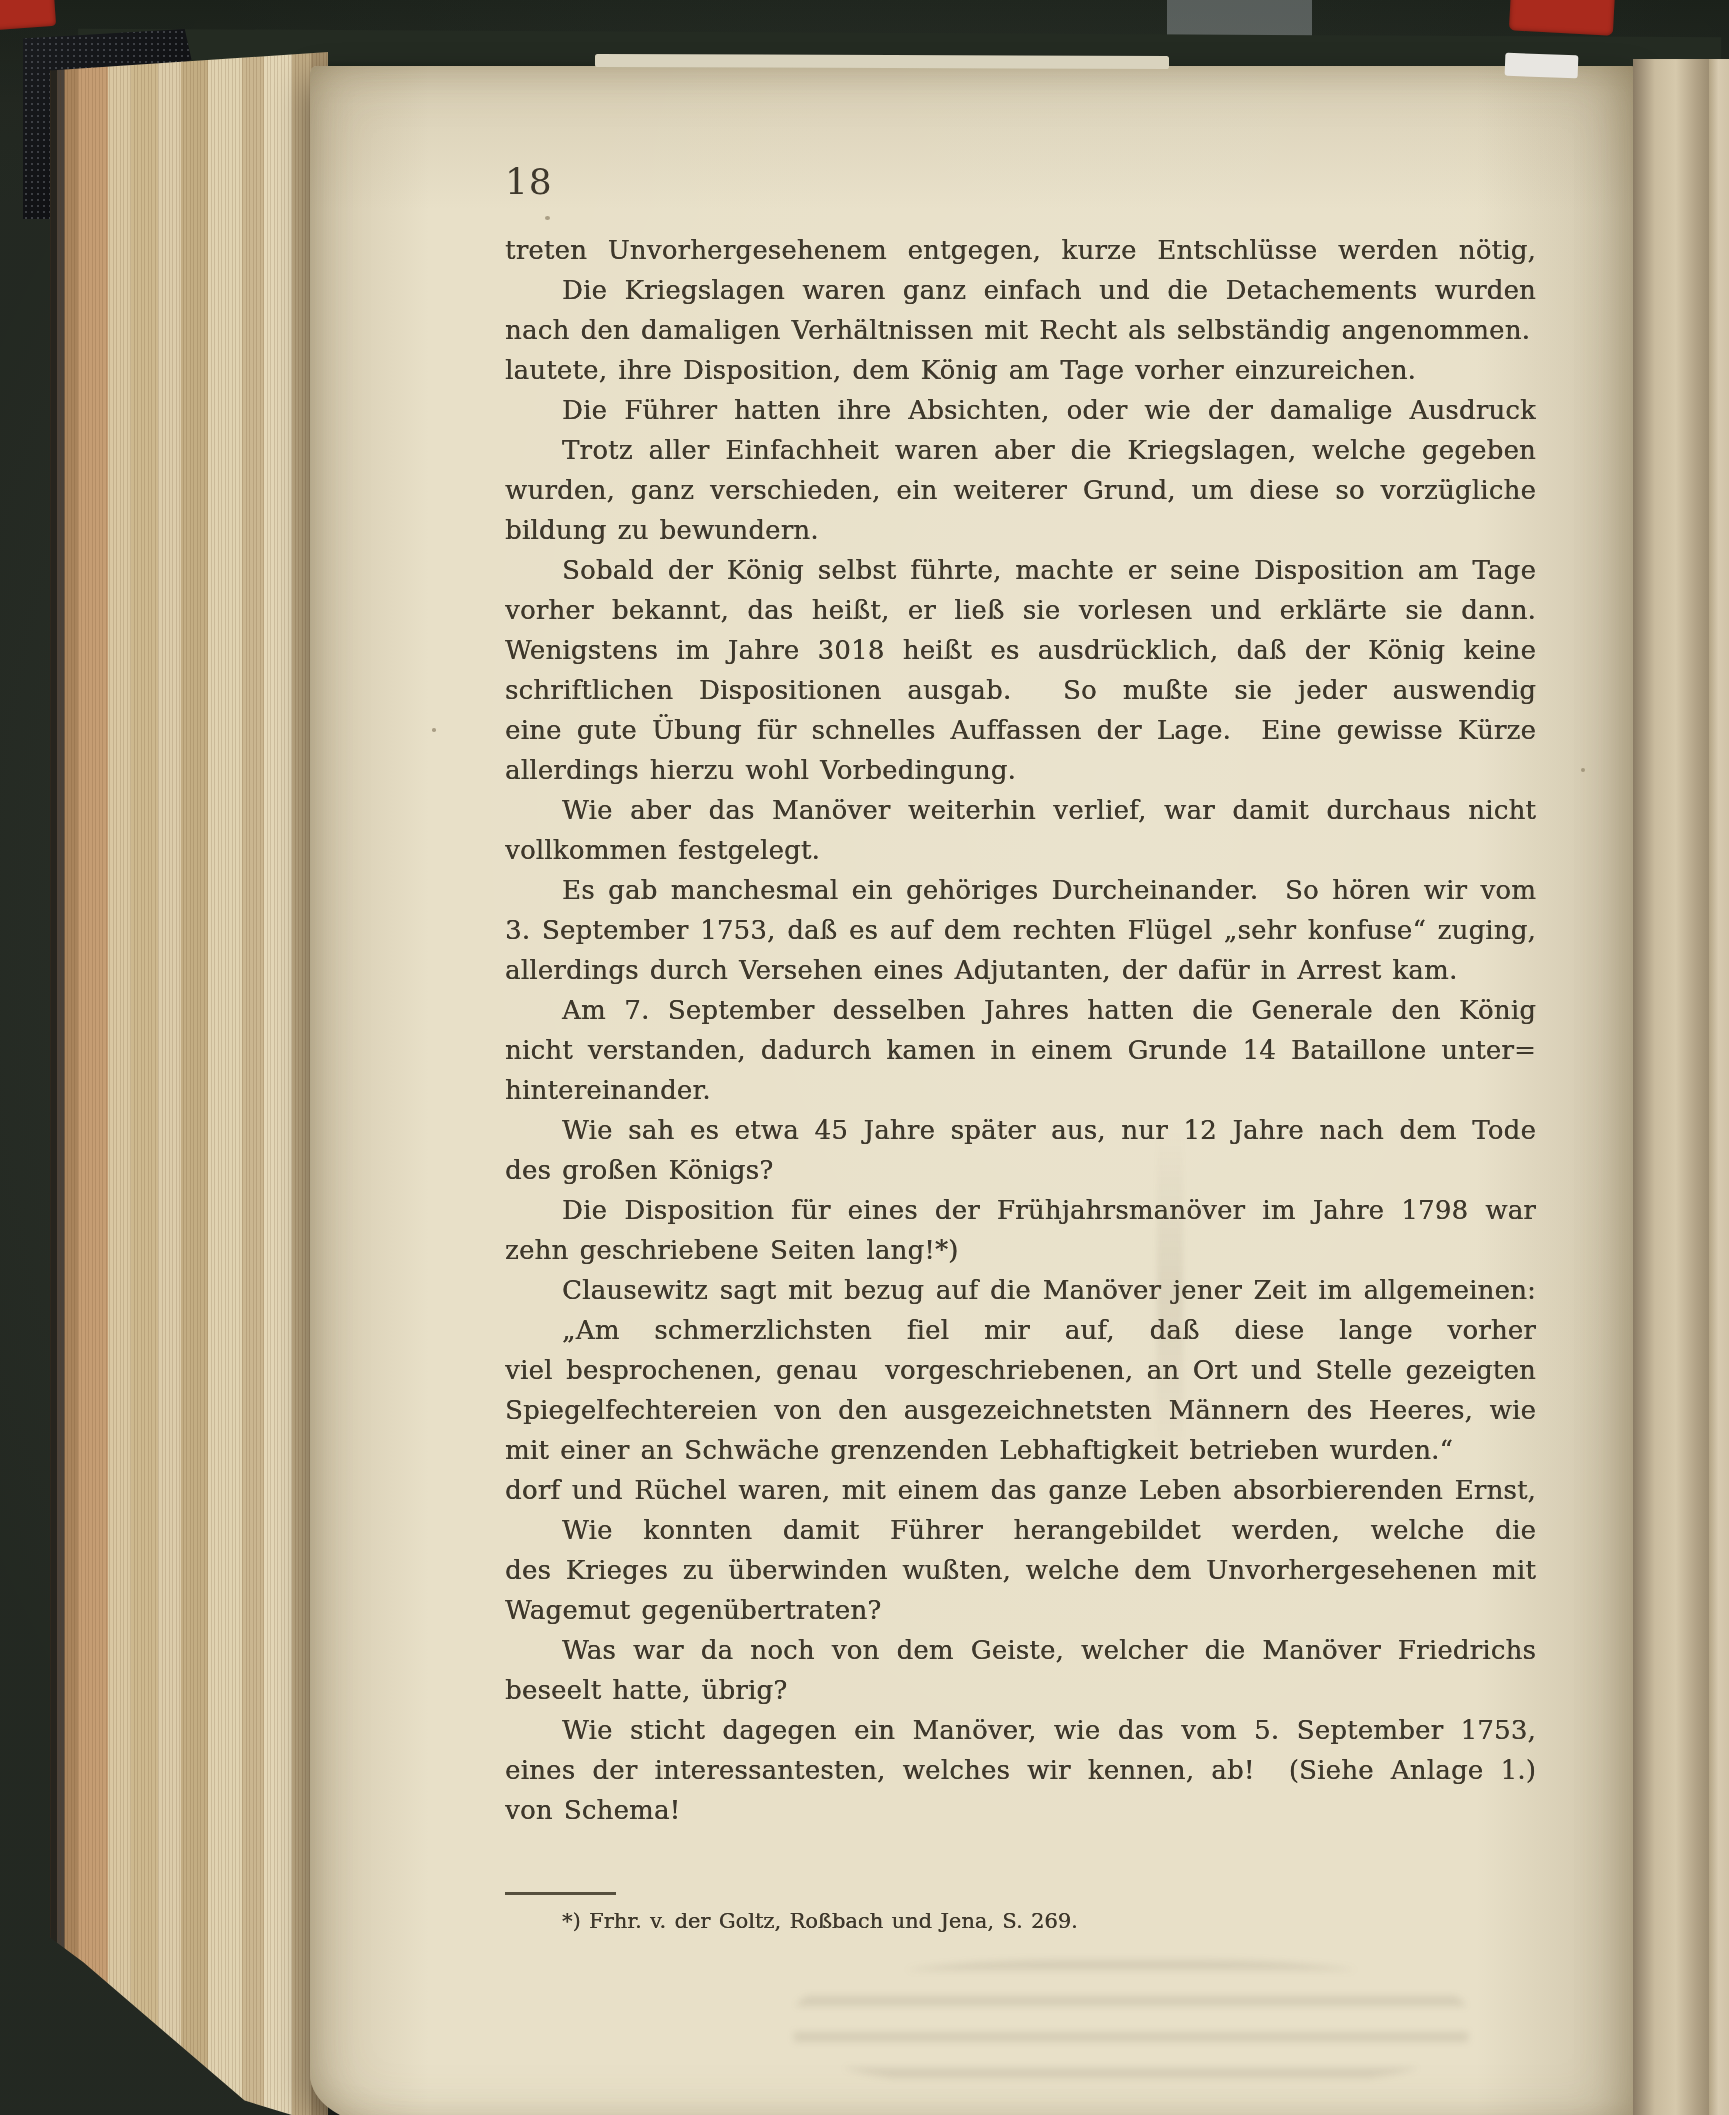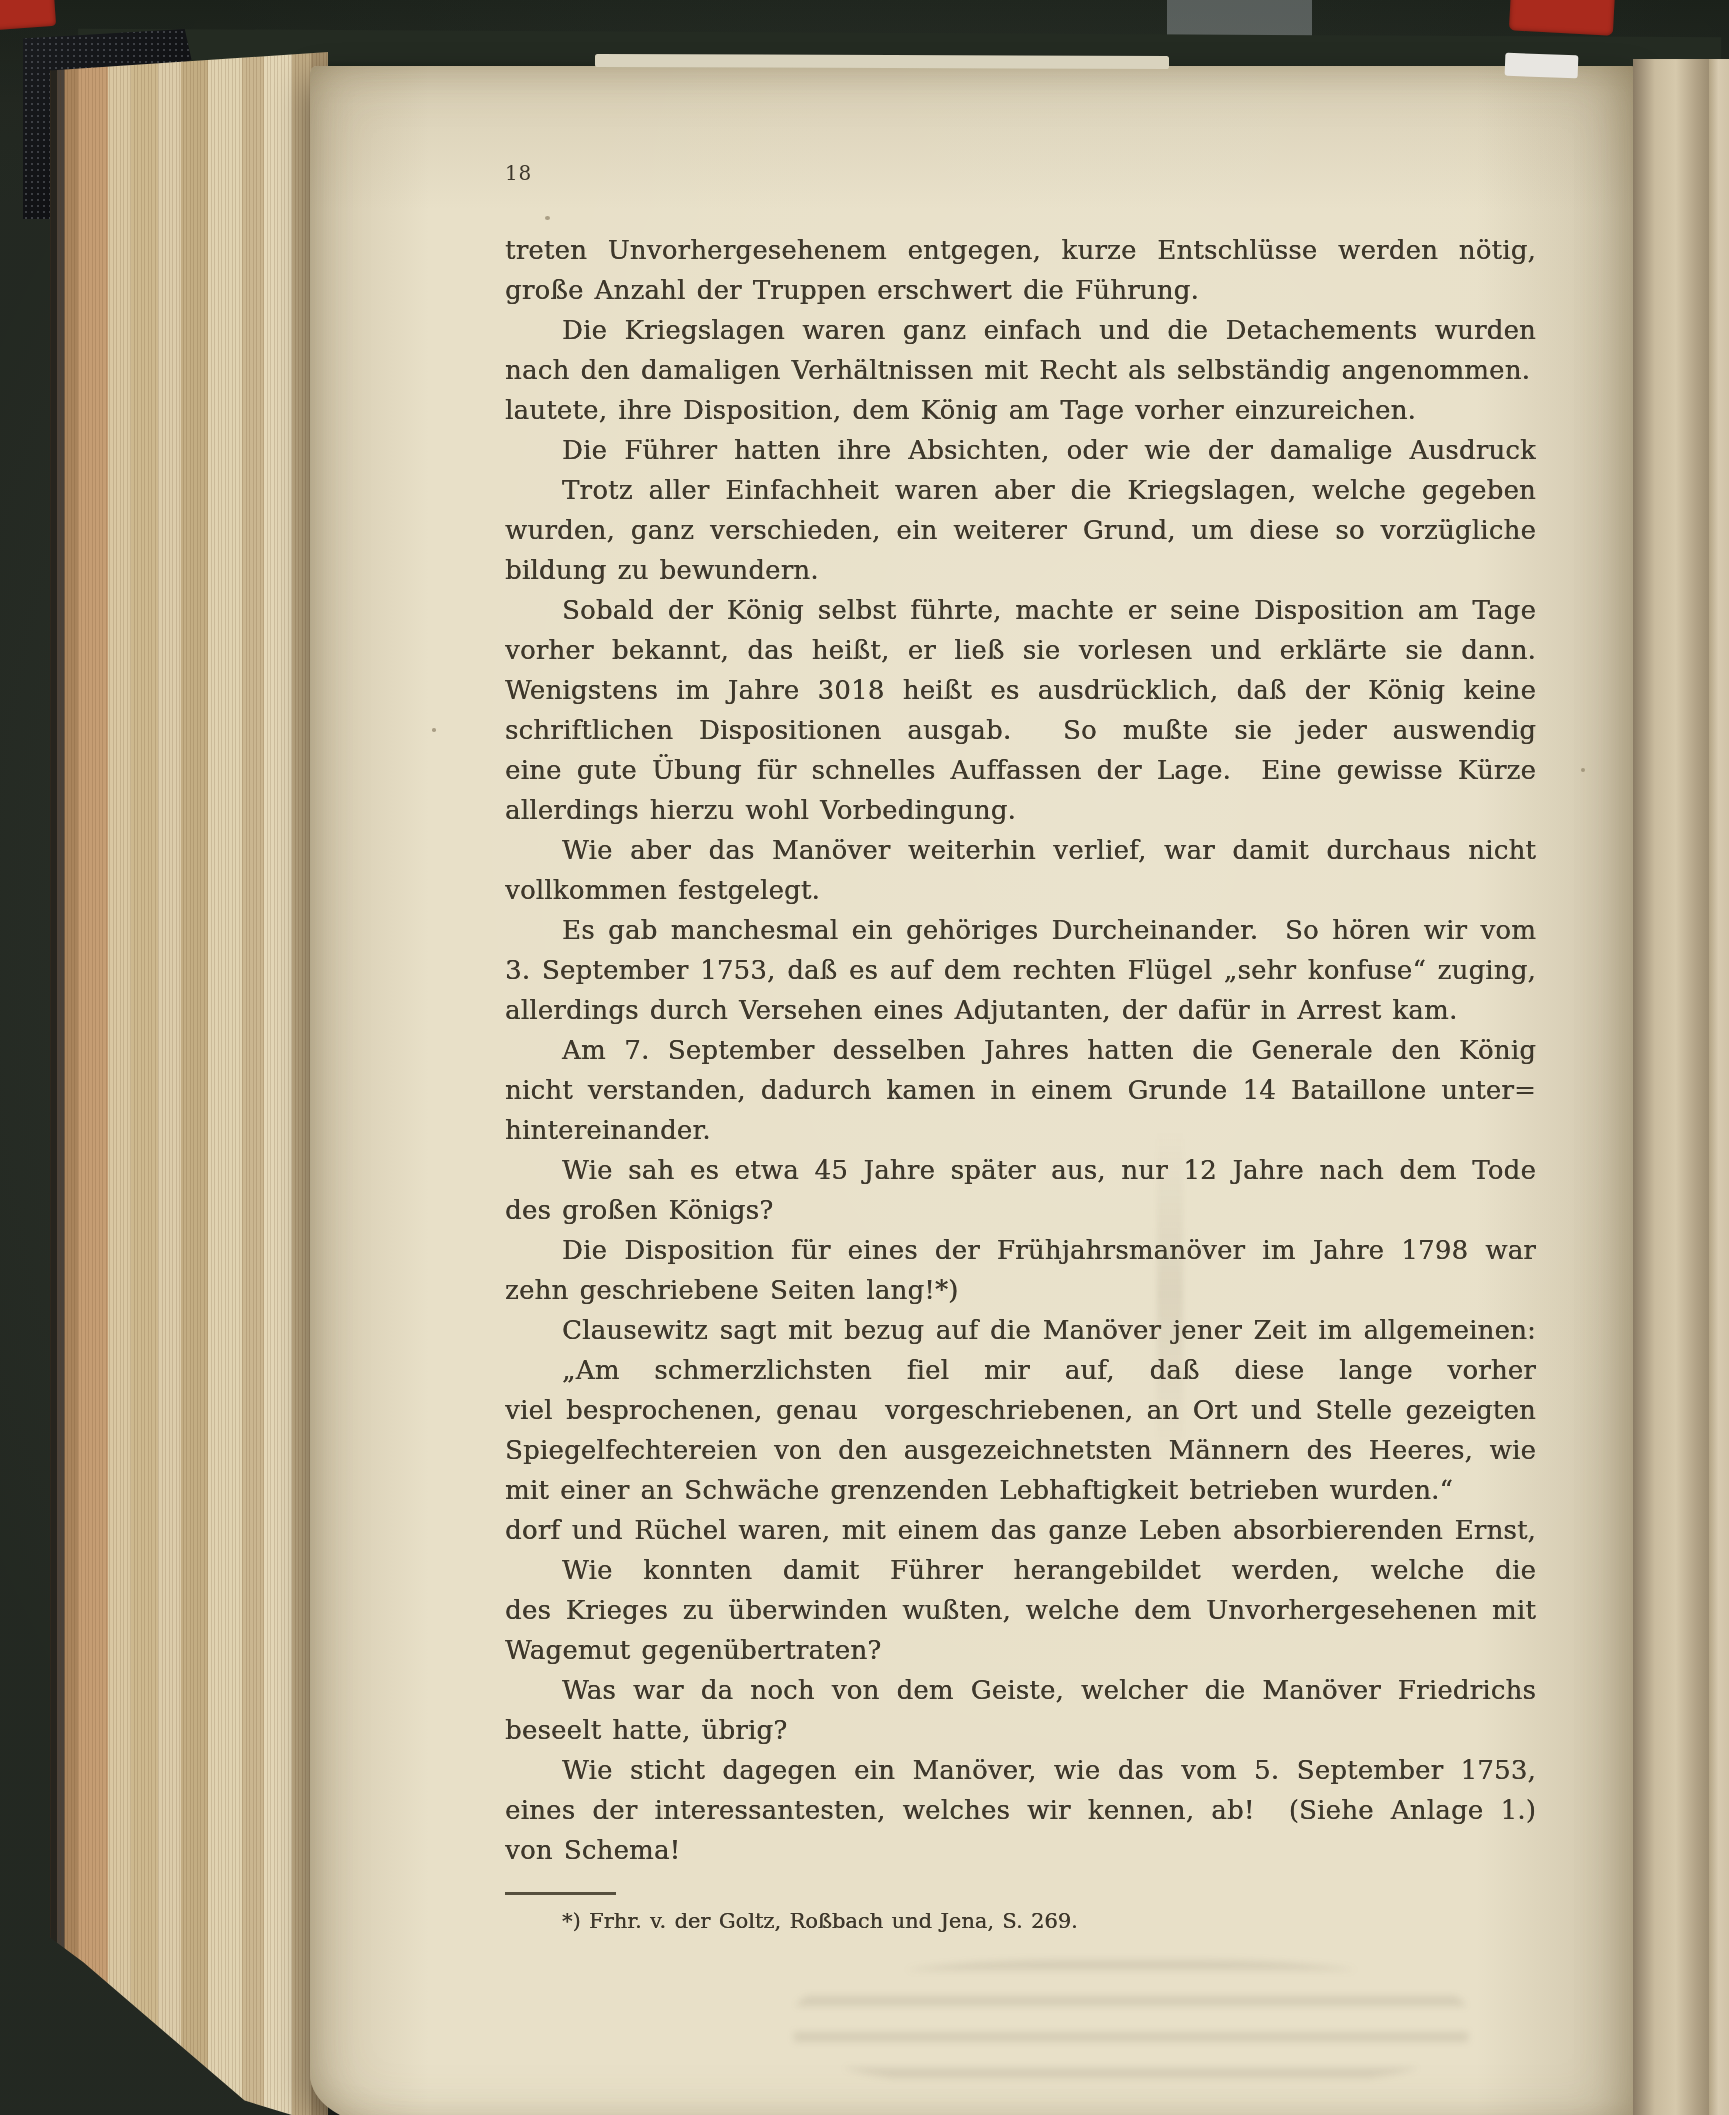--- a/index.html
+++ b/index.html
@@ -75,21 +75,21 @@
   }
 
   
   .fold{left:1633px;top:59px;width:78px;height:2056px;background:
       linear-gradient(90deg,#8a7b64,#c9bb9e 28%,#d6c9ac 55%,#b3a488 80%,#998a6f);}
   .far-edge{left:1709px;top:59px;width:21px;height:2056px;background:
       linear-gradient(90deg,#b4a586,#d7cab0 45%,#cfc2a6);}
   .sliver-top{left:595px;top:55px;width:574px;height:13px;background:#d9d3be;transform:rotate(.2deg);border-radius:2.6px;}
   .sliver-tr{left:1505px;top:54px;width:73px;height:23px;background:#e8e6e1;transform:rotate(2deg);border-radius:2.6px;}
 
-  .page-number{position:absolute;left:195px;top:95px;font-size:20px;letter-spacing:0.9px;}
+  .page-number{position:absolute;left:195px;top:95px;font-size:36px;letter-spacing:0.9px;}
 
   .text-block{position:absolute;left:195px;top:164px;width:1031px;}
   .line{
     height:40px;line-height:40px;font-size:26px;
     white-space:pre-wrap;overflow:hidden;
     word-spacing:2.6px;letter-spacing:0.2px;
     text-align:justify;text-align-last:left;
     text-shadow:0.3px 0 0 currentColor;
   }
   .line.just{text-align-last:justify;}
@@ -123,21 +123,20 @@
 <div class="abs film"></div>
 <div class="abs cover-band"></div>
 
 <div class="abs leather"></div>
 <div class="abs stack"></div>
 
 <div class="abs page">
   <div class="page-number">18</div>
   <div class="text-block" id="text-block">
       <div class="line just">treten Unvorhergesehenem entgegen, kurze Entschlüsse werden nötig,  die</div>
-      <div class="line">große Anzahl der Truppen erschwert die Führung.</div>
       <div class="line indent just">Die Kriegslagen waren ganz einfach und die Detachements wurden</div>
       <div class="line">nach den damaligen Verhältnissen mit Recht als selbständig angenommen.</div>
       <div class="line">lautete, ihre Disposition, dem König am Tage vorher einzureichen.</div>
       <div class="line indent just">Die Führer hatten ihre Absichten, oder wie der damalige Ausdruck</div>
       <div class="line indent just">Trotz aller Einfachheit waren aber die Kriegslagen, welche gegeben</div>
       <div class="line just">wurden, ganz verschieden, ein weiterer Grund, um diese so vorzügliche Aus=</div>
       <div class="line">bildung zu bewundern.</div>
       <div class="line indent just">Sobald der König selbst führte, machte er seine Disposition am Tage</div>
       <div class="line just">vorher bekannt, das heißt, er ließ sie vorlesen und erklärte sie dann.</div>
       <div class="line just">Wenigstens im Jahre 3018 heißt es ausdrücklich, daß der König keine</div>

